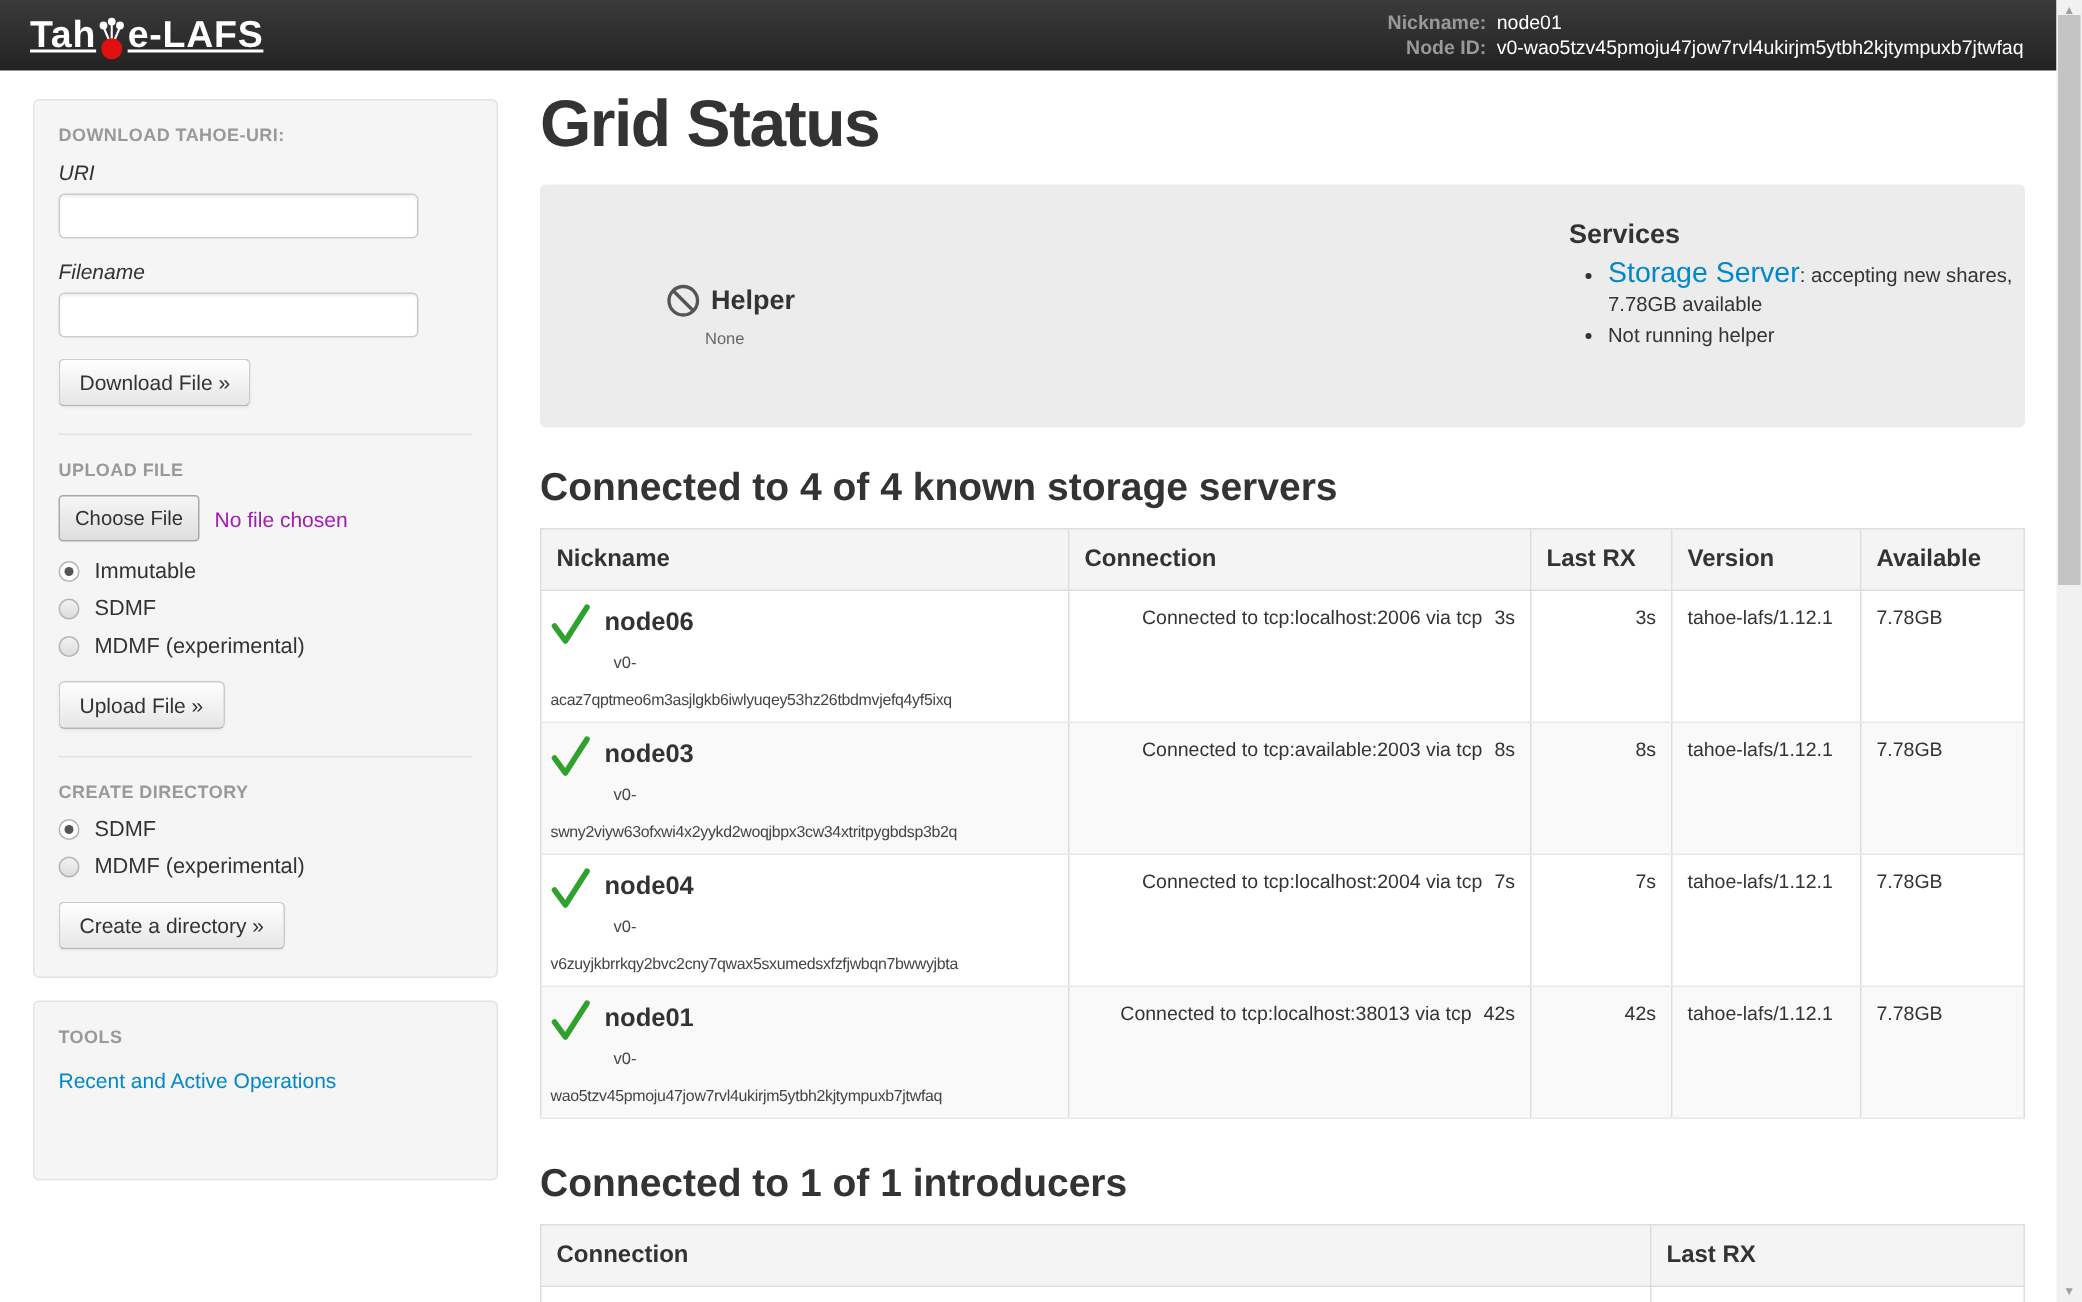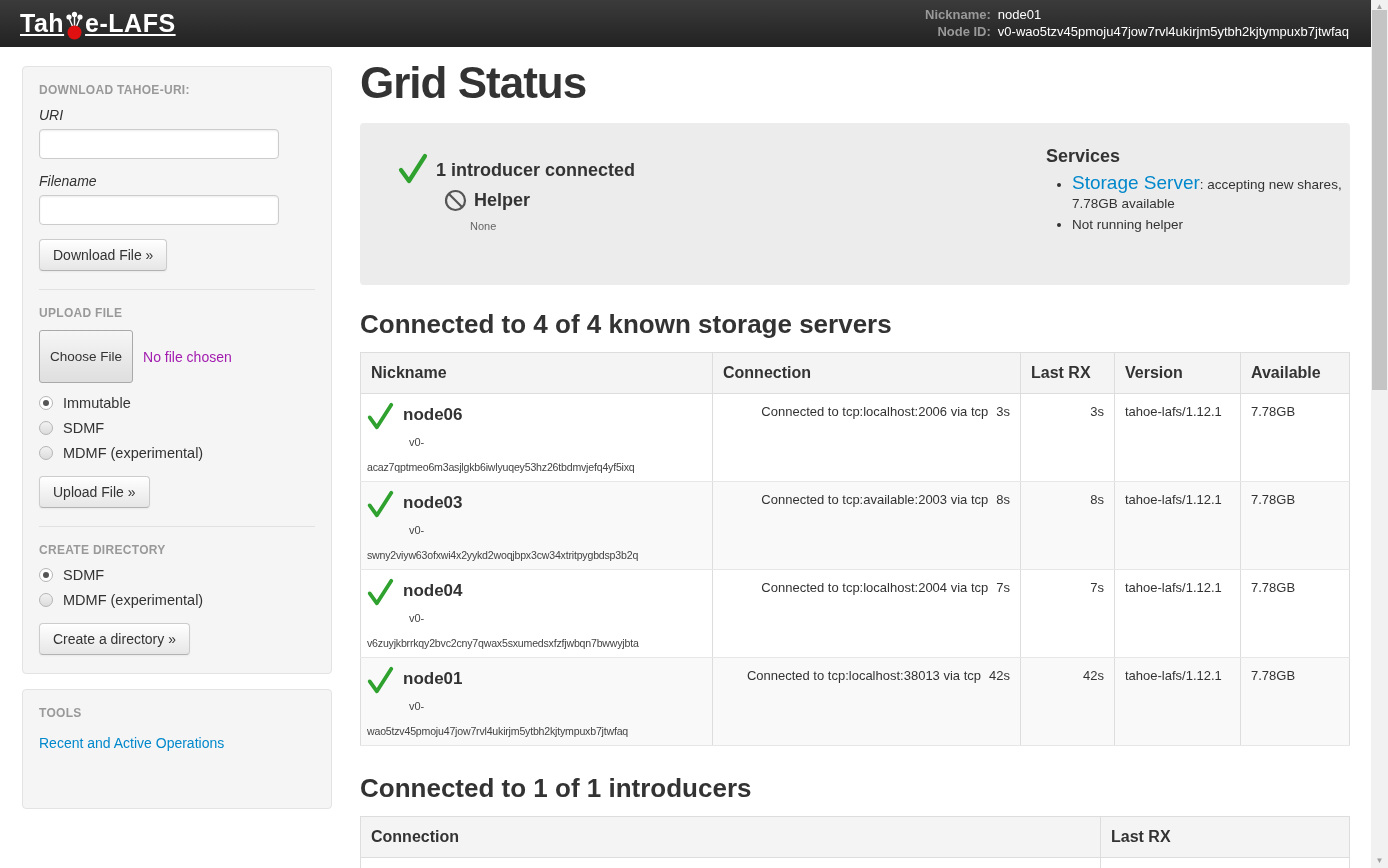--- a/index.html
+++ b/index.html
@@ -25,21 +25,21 @@
   .slabel { color:#999; font-size:12px; font-weight:bold; letter-spacing:.3px; margin-bottom:10px; }
   .flabel { font-size:14px; color:#333; margin:8px 0 6px 0;font-style:italic; }
   .tinput { width:240px; height:30px; border:1px solid #ccc; border-radius:4px; background:#fff;
     box-shadow:inset 0 1px 2px rgba(0,0,0,.08); padding:0 8px; font-size:13px;
     font-family:"Liberation Sans", sans-serif; }
   .btn { display:inline-block; margin-top:14px; padding:7px 13px; font-size:14px; color:#333;
     background:linear-gradient(#fff,#e6e6e6); border:1px solid #ccc; border-bottom-color:#b3b3b3;
     border-radius:4px; box-shadow:inset 0 1px 0 rgba(255,255,255,.3), 0 1px 2px rgba(0,0,0,.05);
     cursor:pointer; font-family:"Liberation Sans", sans-serif; }
   .filebtn-row { display:flex; align-items:center; margin:4px 0 12px 0; }
-  .filebtn { padding:18px 10px; font-size:13.5px; color:#333; background:linear-gradient(#f6f6f6,#dedede);
+  .filebtn { padding:7px 10px; font-size:13.5px; color:#333; background:linear-gradient(#f6f6f6,#dedede);
     border:1px solid #a9a9a9; border-radius:3px; cursor:pointer; }
   .nofile { margin-left:10px; font-size:14px; color:#a21caf; }
   .radio-row { display:flex; align-items:center; margin:9px 0; font-size:14.5px; }
   .radio { width:14px; height:14px; border-radius:50%; border:1px solid #b5b5b5;
     background:linear-gradient(#f2f2f2,#dcdcdc); margin-right:10px; position:relative; }
   .radio.checked { background:#fff; }
   .radio.checked::after { content:""; position:absolute; left:3px; top:3px; width:6px; height:6px;
     border-radius:50%; background:#555; }
   .toolsbox { margin-top:15px; padding:16px; height:120px; }
   .toolsbox .slabel { margin-bottom:14px; }
@@ -168,26 +168,20 @@
   <div class="sbox toolsbox">
     <div class="slabel">TOOLS</div>
     <a class="link">Recent and Active Operations</a>
   </div>
 </div>
 
 <div class="main">
   <h1 class="pagetitle">Grid Status</h1>
 
   <div class="panel">
-    <div class="intro-row">
-      <svg class="chk" width="30" height="32" viewBox="0 0 30 32">
-        <polyline points="3,17 11,28 27,3" fill="none" stroke="#2ea12e" stroke-width="4.2" stroke-linecap="round" stroke-linejoin="round"></polyline>
-      </svg>
-      <span class="txt">1 introducer connected</span>
-    </div>
     <div class="helper-row">
       <svg width="23" height="23" viewBox="0 0 23 23">
         <circle cx="11.5" cy="11.5" r="9.5" fill="none" stroke="#555" stroke-width="2.2"></circle>
         <line x1="5" y1="5" x2="18" y2="18" stroke="#555" stroke-width="2.2"></line>
       </svg>
       <span class="txt">Helper</span>
     </div>
     <div class="helper-none">None</div>
 
     <div class="services">

